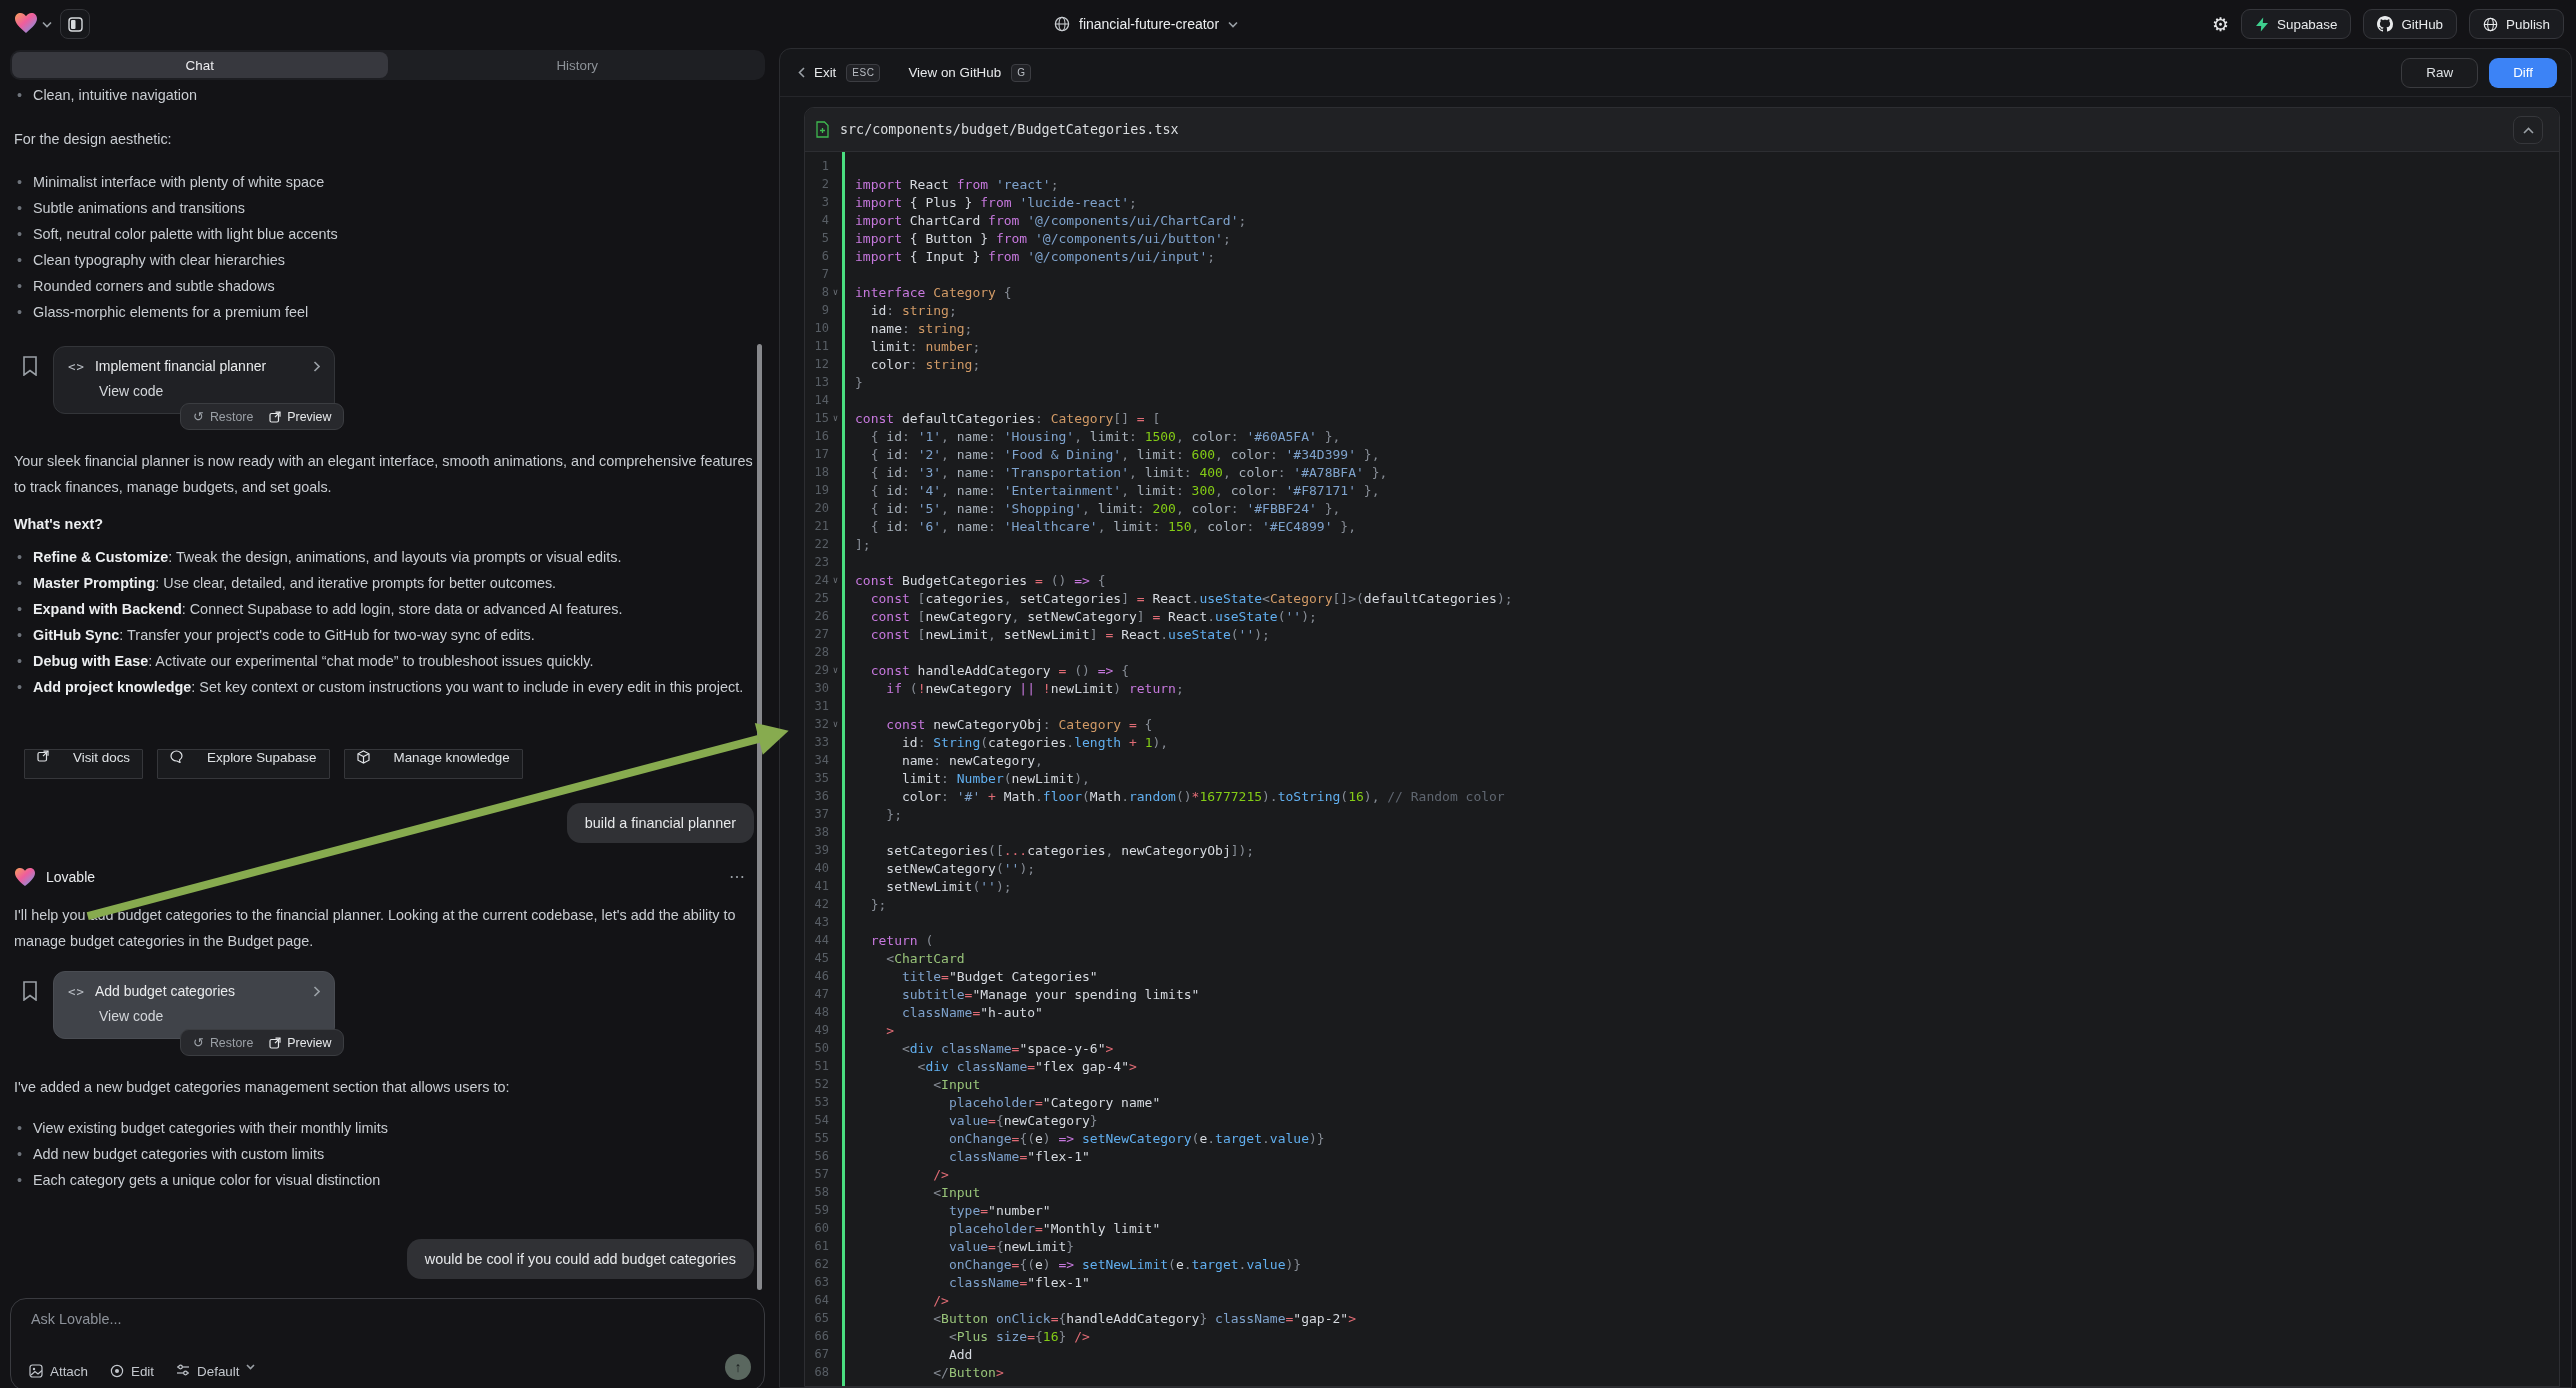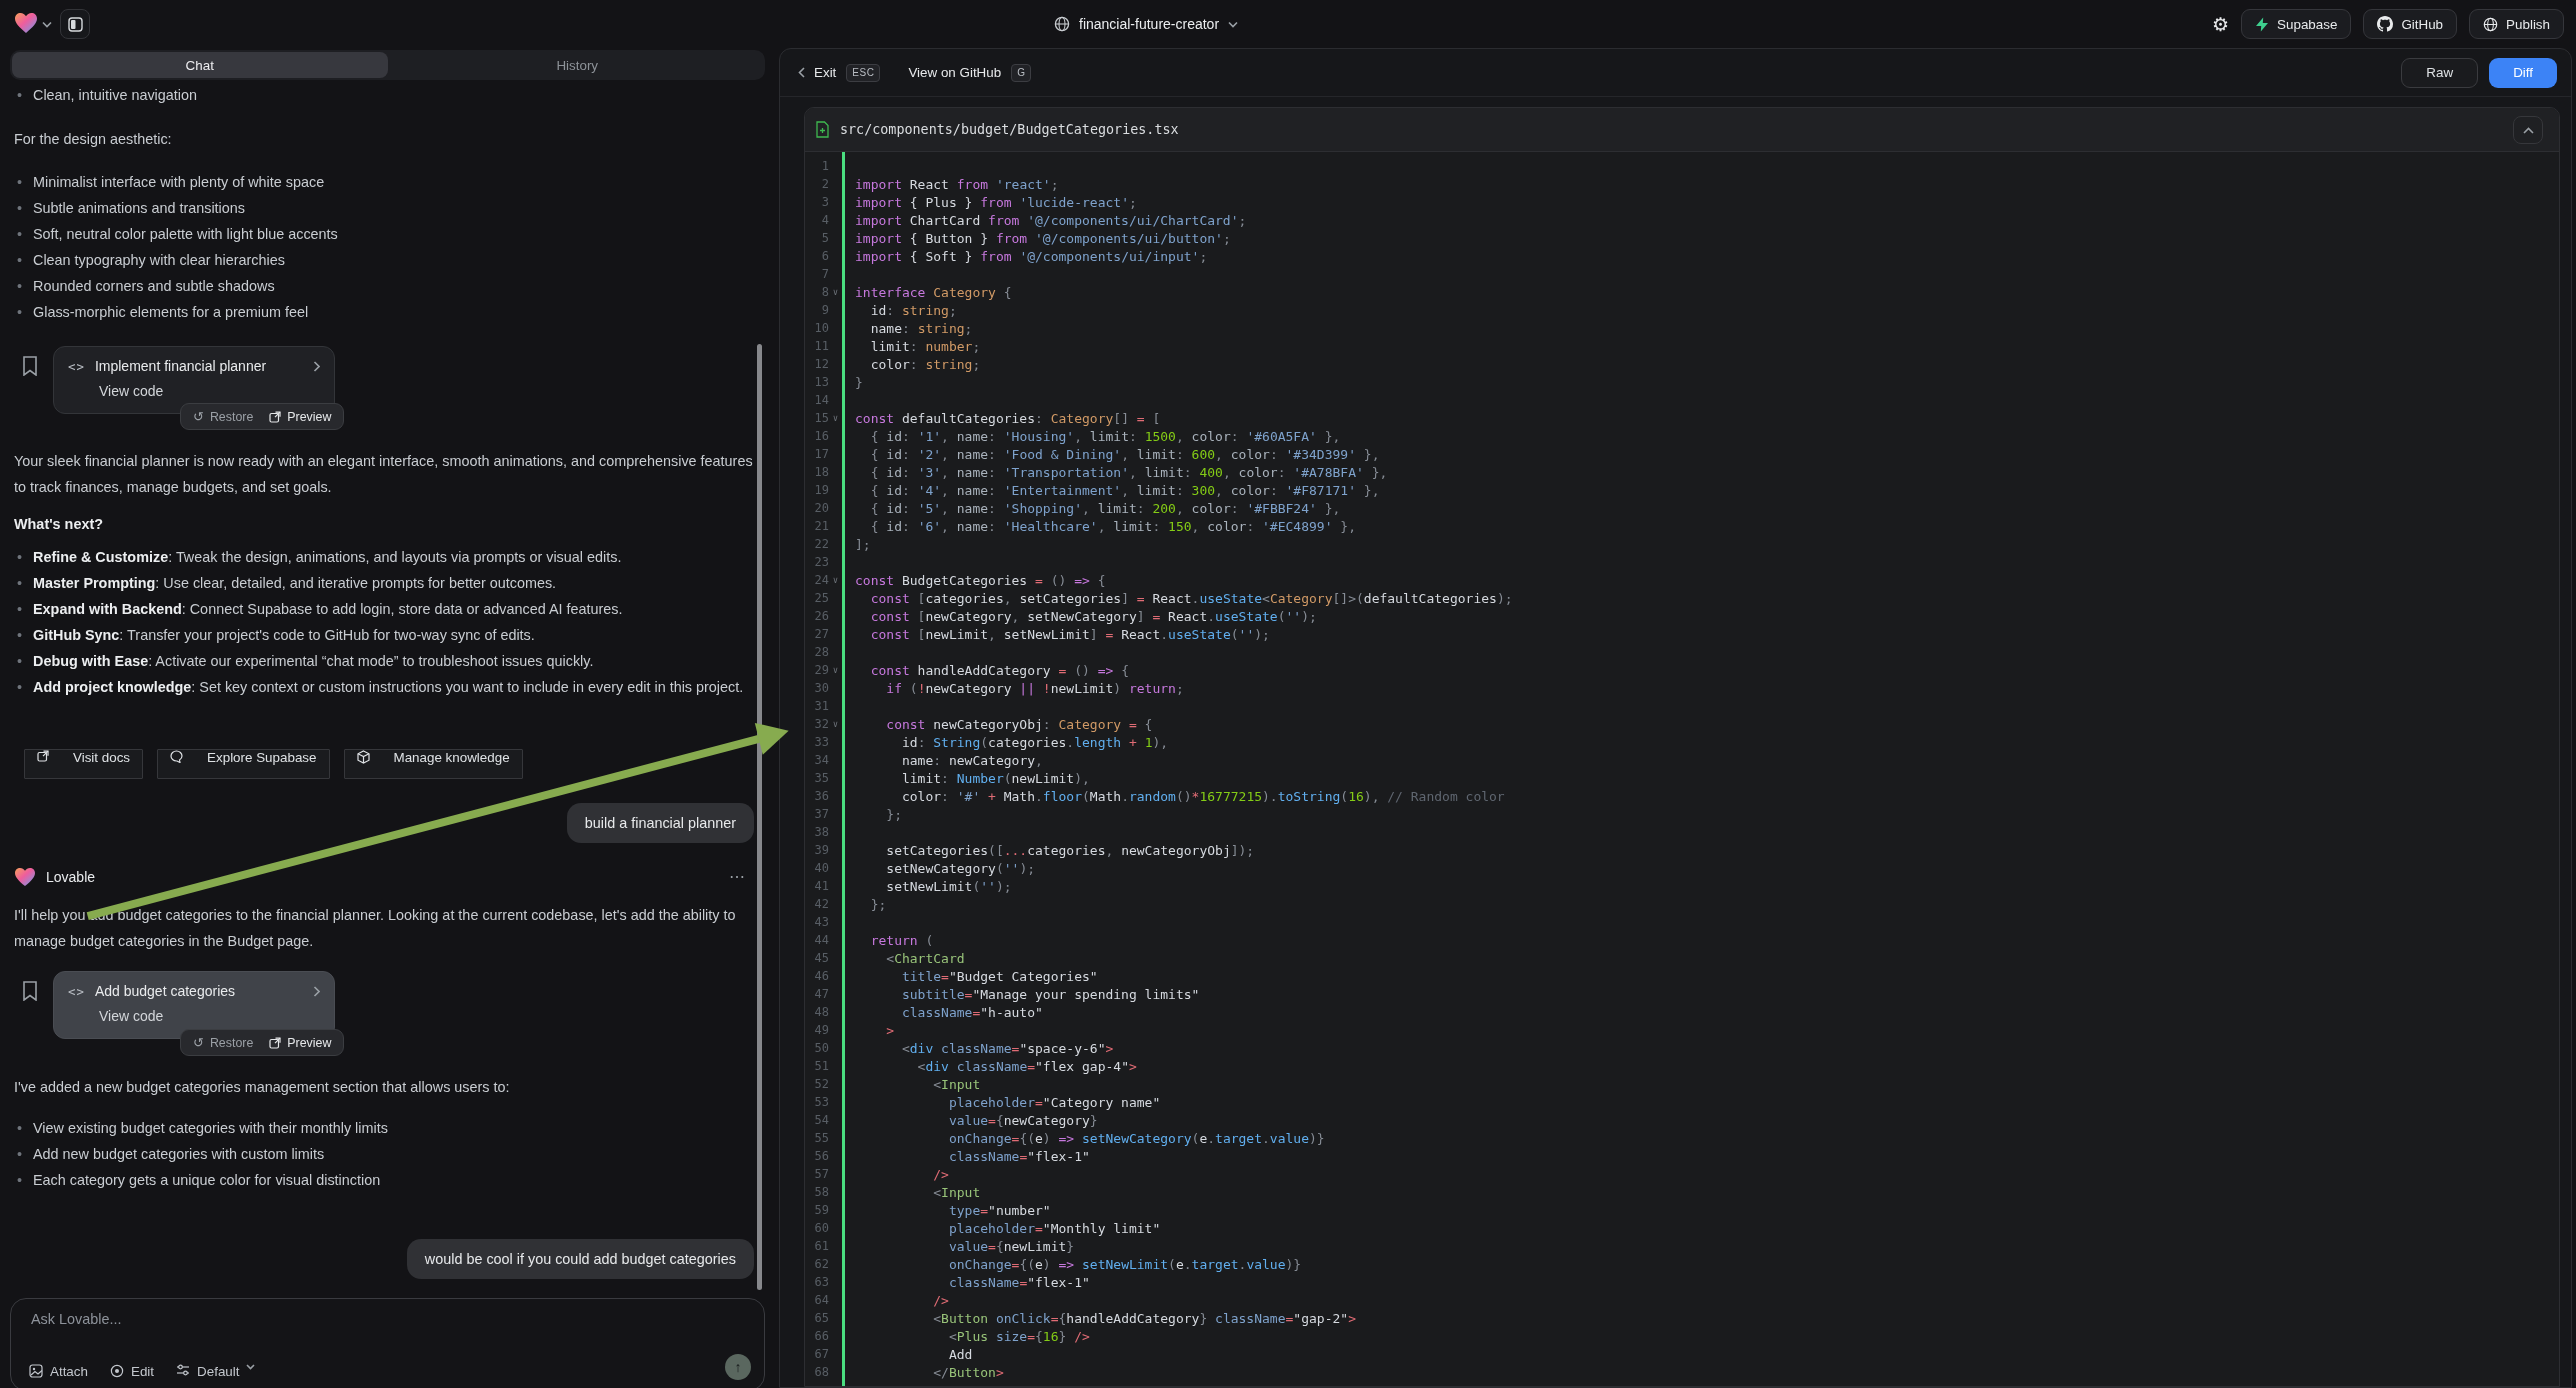--- a/index.html
+++ b/index.html
@@ -405,21 +405,21 @@
               <span class="ct"><span class="kw">import</span><span class="id"> ChartCard </span><span class="kw">from</span><span class="st"> '@/components/ui/ChartCard'</span><span class="pu">;</span></span>
             </div>
             <div class="code-row">
               <span class="ln">5</span>
               <span class="fold"></span>
               <span class="ct"><span class="kw">import</span><span class="id"> { Button } </span><span class="kw">from</span><span class="st"> '@/components/ui/button'</span><span class="pu">;</span></span>
             </div>
             <div class="code-row">
               <span class="ln">6</span>
               <span class="fold"></span>
-              <span class="ct"><span class="kw">import</span><span class="id"> { Soft } </span><span class="kw">from</span><span class="st"> '@/components/ui/input'</span><span class="pu">;</span></span>
+              <span class="ct"><span class="kw">import</span><span class="id"> { Input } </span><span class="kw">from</span><span class="st"> '@/components/ui/input'</span><span class="pu">;</span></span>
             </div>
             <div class="code-row">
               <span class="ln">7</span>
               <span class="fold"></span>
               <span class="ct"></span>
             </div>
             <div class="code-row">
               <span class="ln">8</span>
               <span class="fold">∨</span>
               <span class="ct"><span class="kw">interface</span><span class="ty"> Category </span><span class="pu">{</span></span>

